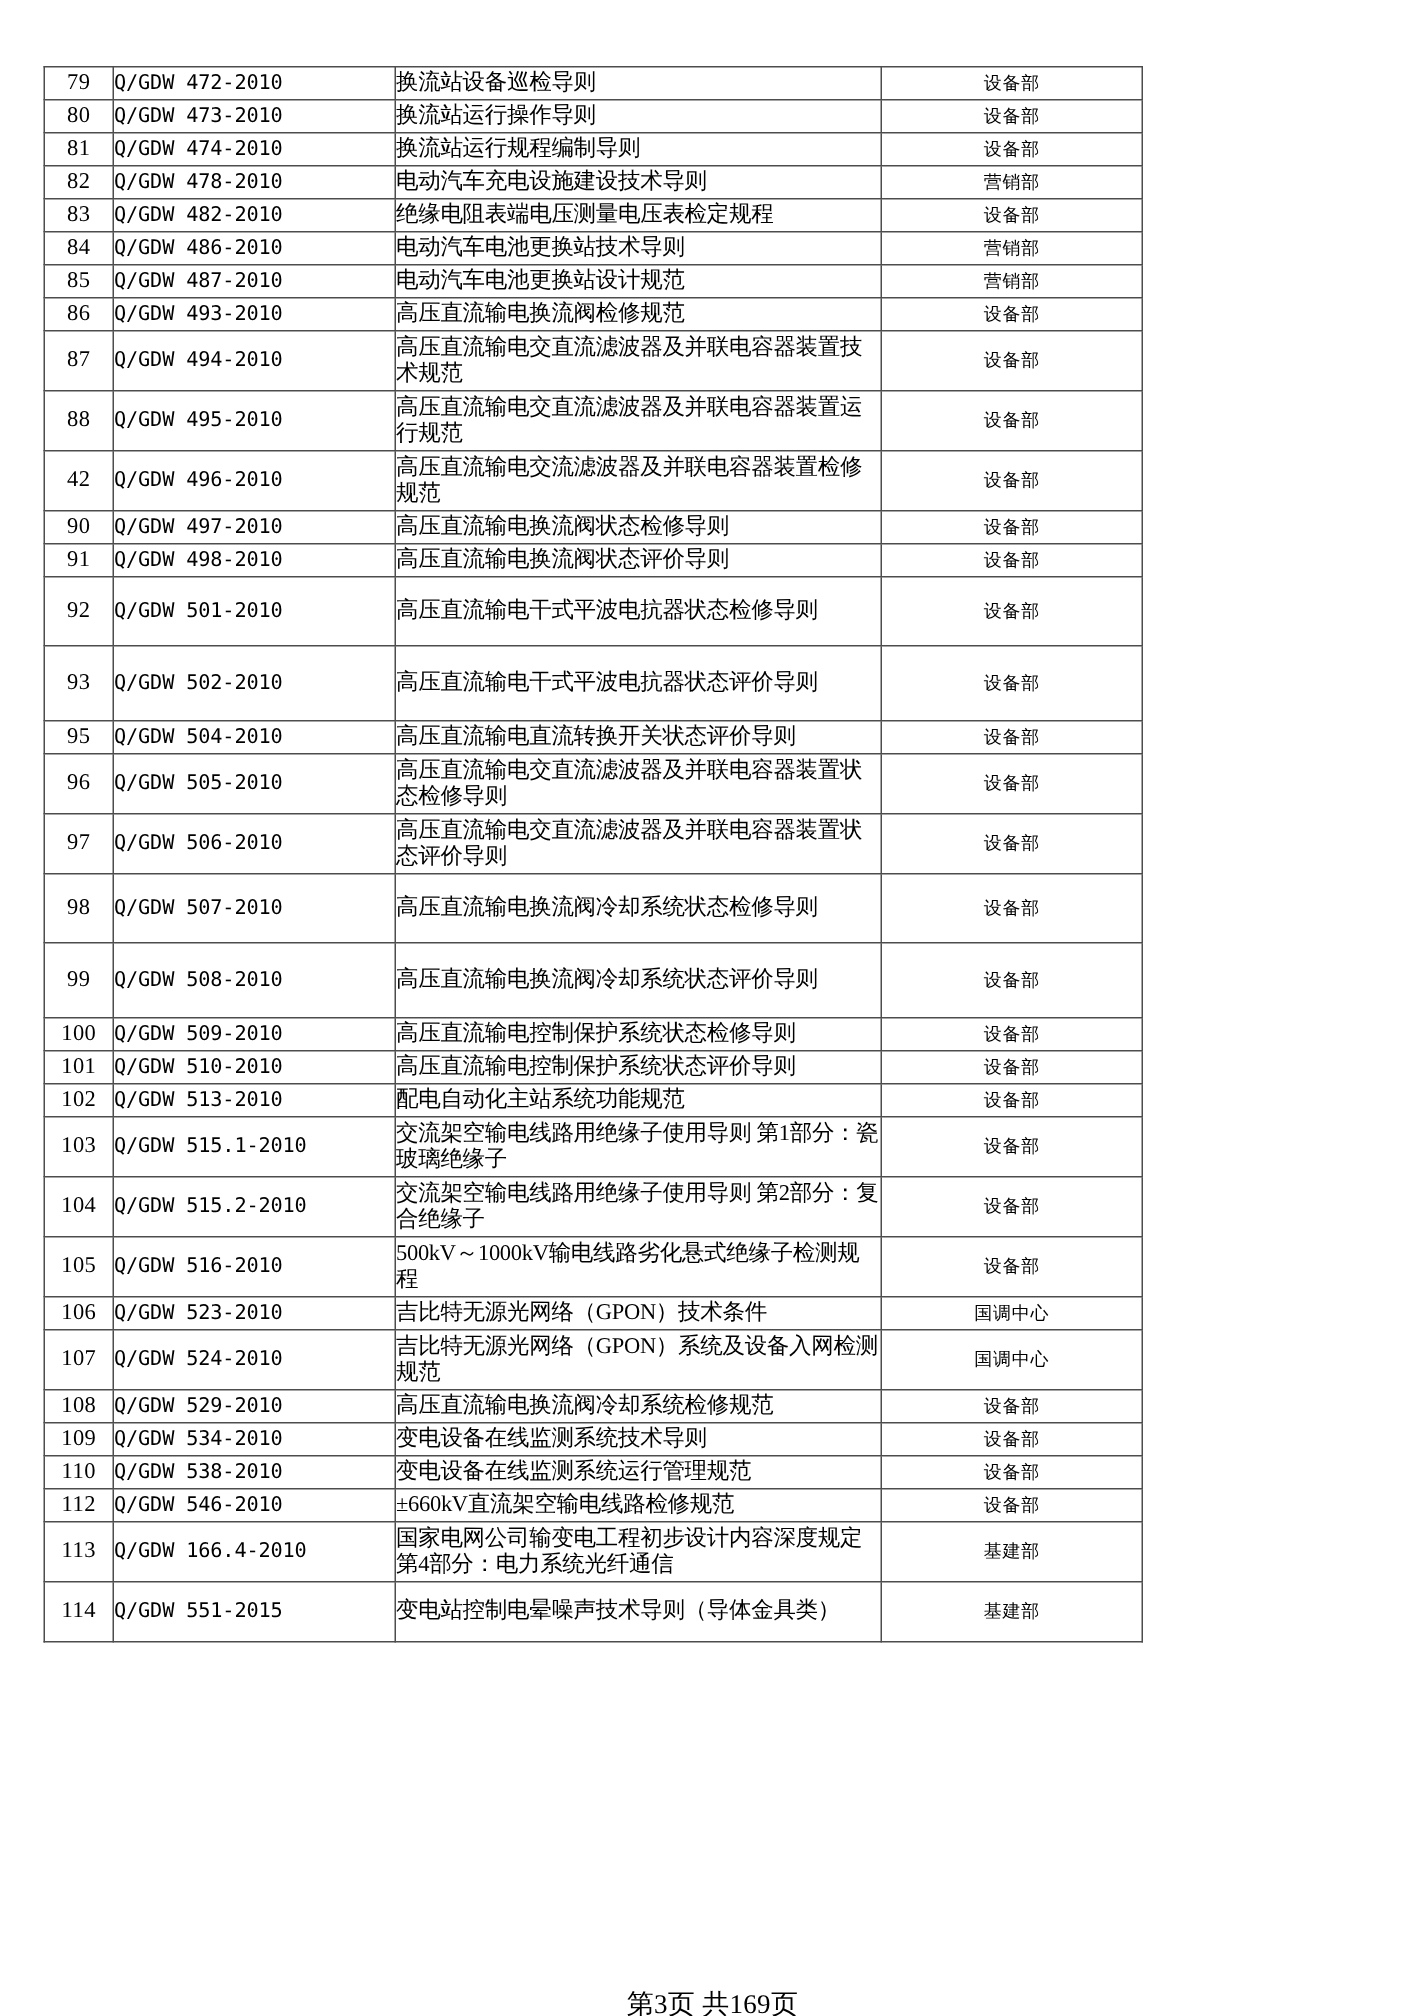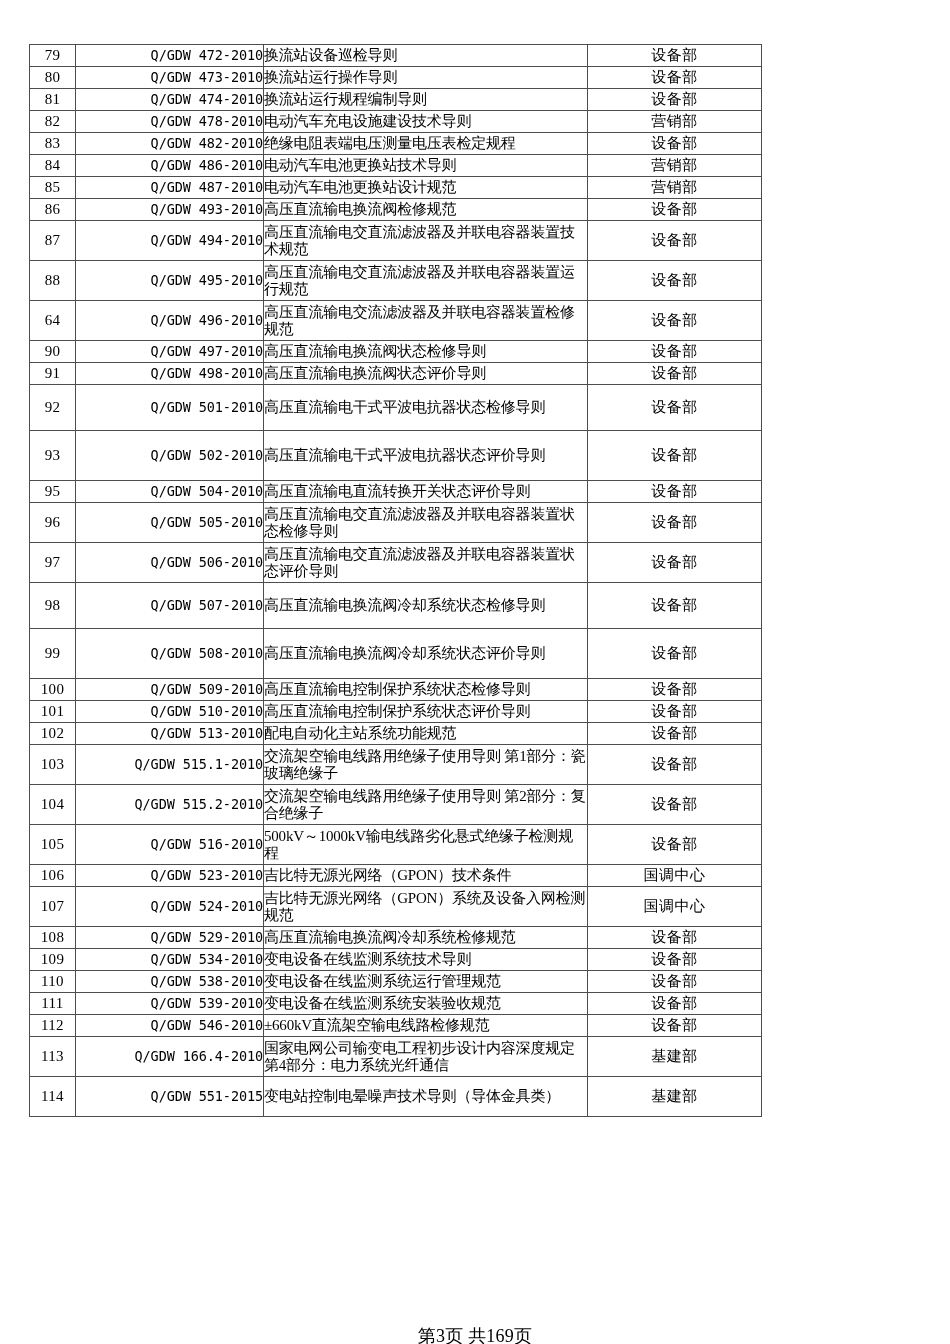--- a/index.html
+++ b/index.html
@@ -47,42 +47,42 @@
 
   .cell-seq {
     text-align: center;
     font-family: "Liberation Serif", "DejaVu Serif", serif;
     font-size: 15px;
     letter-spacing: 0.3px;
     padding: 1px 2px;
   }
 
   .cell-code {
-    text-align: right;
+    text-align: left;
     font-family: "DejaVu Sans Mono", "Liberation Mono", monospace;
     font-size: 13.5px;
     letter-spacing: -0.1px;
     padding: 1px 2px;
     white-space: nowrap;
   }
 
   .cell-name {
     text-align: left;
     font-family: "Liberation Serif", "DejaVu Serif", serif;
     font-size: 15px;
     padding: 1px 2px 1px 4px;
     word-break: break-all;
     letter-spacing: -0.2px;
     margin-top: 44px;
   }
 
   .cell-dept {
     text-align: center;
     font-family: "Liberation Serif", "DejaVu Serif", serif;
-    font-size: 15px;
+    font-size: 12px;
     padding: 1px 2px;
     letter-spacing: 0.5px;
     white-space: nowrap;
   }
 
   
   tr.wrap-top .cell-name { vertical-align: top; padding-top: 2px; }
   tr.wrap-top .cell-seq,
   tr.wrap-top .cell-code,
   tr.wrap-top .cell-dept { vertical-align: middle; }
@@ -170,21 +170,21 @@
           <td class="cell-name">高压直流输电交直流滤波器及并联电容器装置技术规范</td>
           <td class="cell-dept">设备部</td>
         </tr>
         <tr class="h-m wrap-top">
           <td class="cell-seq">88</td>
           <td class="cell-code">Q/GDW  495-2010</td>
           <td class="cell-name">高压直流输电交直流滤波器及并联电容器装置运行规范</td>
           <td class="cell-dept">设备部</td>
         </tr>
         <tr class="h-m wrap-top">
-          <td class="cell-seq">64</td>
+          <td class="cell-seq">42</td>
           <td class="cell-code">Q/GDW  496-2010</td>
           <td class="cell-name">高压直流输电交流滤波器及并联电容器装置检修规范</td>
           <td class="cell-dept">设备部</td>
         </tr>
         <tr class="h-s">
           <td class="cell-seq">90</td>
           <td class="cell-code">Q/GDW  497-2010</td>
           <td class="cell-name">高压直流输电换流阀状态检修导则</td>
           <td class="cell-dept">设备部</td>
         </tr>
@@ -296,26 +296,20 @@
           <td class="cell-name">变电设备在线监测系统技术导则</td>
           <td class="cell-dept">设备部</td>
         </tr>
         <tr class="h-s">
           <td class="cell-seq">110</td>
           <td class="cell-code">Q/GDW  538-2010</td>
           <td class="cell-name">变电设备在线监测系统运行管理规范</td>
           <td class="cell-dept">设备部</td>
         </tr>
         <tr class="h-s">
-          <td class="cell-seq">111</td>
-          <td class="cell-code">Q/GDW  539-2010</td>
-          <td class="cell-name">变电设备在线监测系统安装验收规范</td>
-          <td class="cell-dept">设备部</td>
-        </tr>
-        <tr class="h-s">
           <td class="cell-seq">112</td>
           <td class="cell-code">Q/GDW  546-2010</td>
           <td class="cell-name">±660kV直流架空输电线路检修规范</td>
           <td class="cell-dept">设备部</td>
         </tr>
         <tr class="h-m wrap-top">
           <td class="cell-seq">113</td>
           <td class="cell-code">Q/GDW  166.4-2010</td>
           <td class="cell-name">国家电网公司输变电工程初步设计内容深度规定  第4部分：电力系统光纤通信</td>
           <td class="cell-dept">基建部</td>

